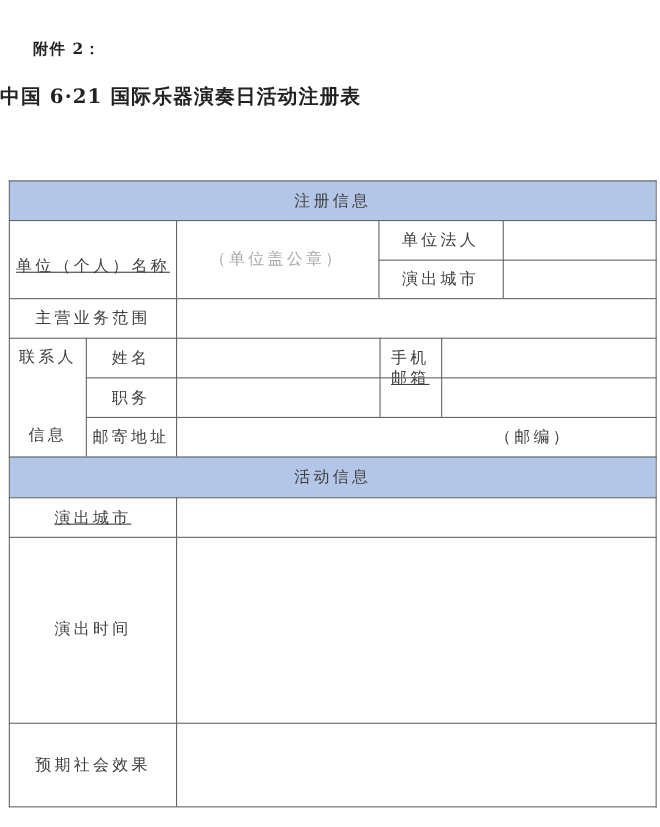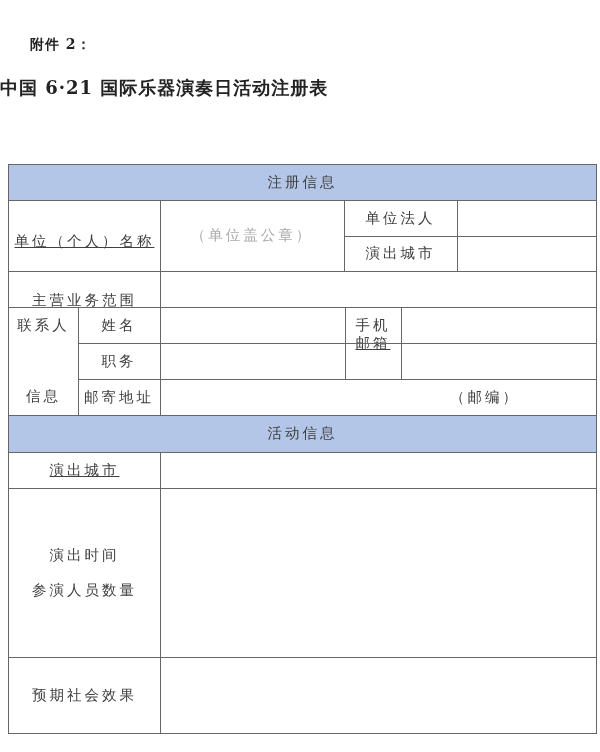--- a/index.html
+++ b/index.html
@@ -28,21 +28,21 @@
 
   <div class="cell hdr" style="left:9px;top:164px;width:587px;height:36px;">注册信息</div>
 
   <div class="cell" style="left:9px;top:206px;width:151px;height:71px;text-decoration:underline;">单位（个人）名称</div>
   <div class="cell seal" style="left:160px;top:200px;width:184px;height:71px;">（单位盖公章）</div>
   <div class="cell" style="left:344px;top:200px;width:113px;height:36px;">单位法人</div>
   <div class="cell" style="left:457px;top:200px;width:139px;height:36px;"></div>
   <div class="cell" style="left:344px;top:236px;width:113px;height:35px;">演出城市</div>
   <div class="cell" style="left:457px;top:236px;width:139px;height:35px;"></div>
 
-  <div class="cell" style="left:9px;top:282px;width:151px;height:36px;text-align:right;">主营业务范围</div>
+  <div class="cell" style="left:9px;top:271px;width:151px;height:36px;text-align:right;">主营业务范围</div>
   <div class="cell" style="left:160px;top:271px;width:436px;height:36px;"></div>
 
   <div class="cell multi" style="left:9px;top:307px;width:69px;height:108px;gap:36px;">
     <span>联系人</span>
     <span>信息</span>
   </div>
   <div class="cell" style="left:78px;top:307px;width:82px;height:36px;">姓名</div>
   <div class="cell" style="left:160px;top:307px;width:185px;height:36px;"></div>
   <div class="cell" style="left:345px;top:307px;width:56px;height:36px;">手机</div>
   <div class="cell" style="left:401px;top:307px;width:195px;height:36px;"></div>
@@ -57,21 +57,20 @@
     <span>（邮编）</span>
   </div>
 
   <div class="cell hdr" style="left:9px;top:415px;width:587px;height:37px;">活动信息</div>
 
   <div class="cell" style="left:9px;top:452px;width:151px;height:36px;text-decoration:underline;">演出城市</div>
   <div class="cell" style="left:160px;top:452px;width:436px;height:36px;"></div>
 
   <div class="cell multi" style="left:9px;top:488px;width:151px;height:169px;">
     <span>演出时间</span>
-    <span>参演人员数量</span>
   </div>
   <div class="cell" style="left:160px;top:488px;width:436px;height:169px;"></div>
 
   <div class="cell" style="left:9px;top:657px;width:151px;height:76px;">预期社会效果</div>
   <div class="cell" style="left:160px;top:657px;width:436px;height:76px;"></div>
 
   <div class="line" style="left:8px;top:164px;width:589px;height:1px;"></div>
   <div class="line" style="left:8px;top:733px;width:589px;height:1px;"></div>
   <div class="line" style="left:8px;top:164px;width:1px;height:570px;"></div>
   <div class="line" style="left:596px;top:164px;width:1px;height:570px;"></div>

